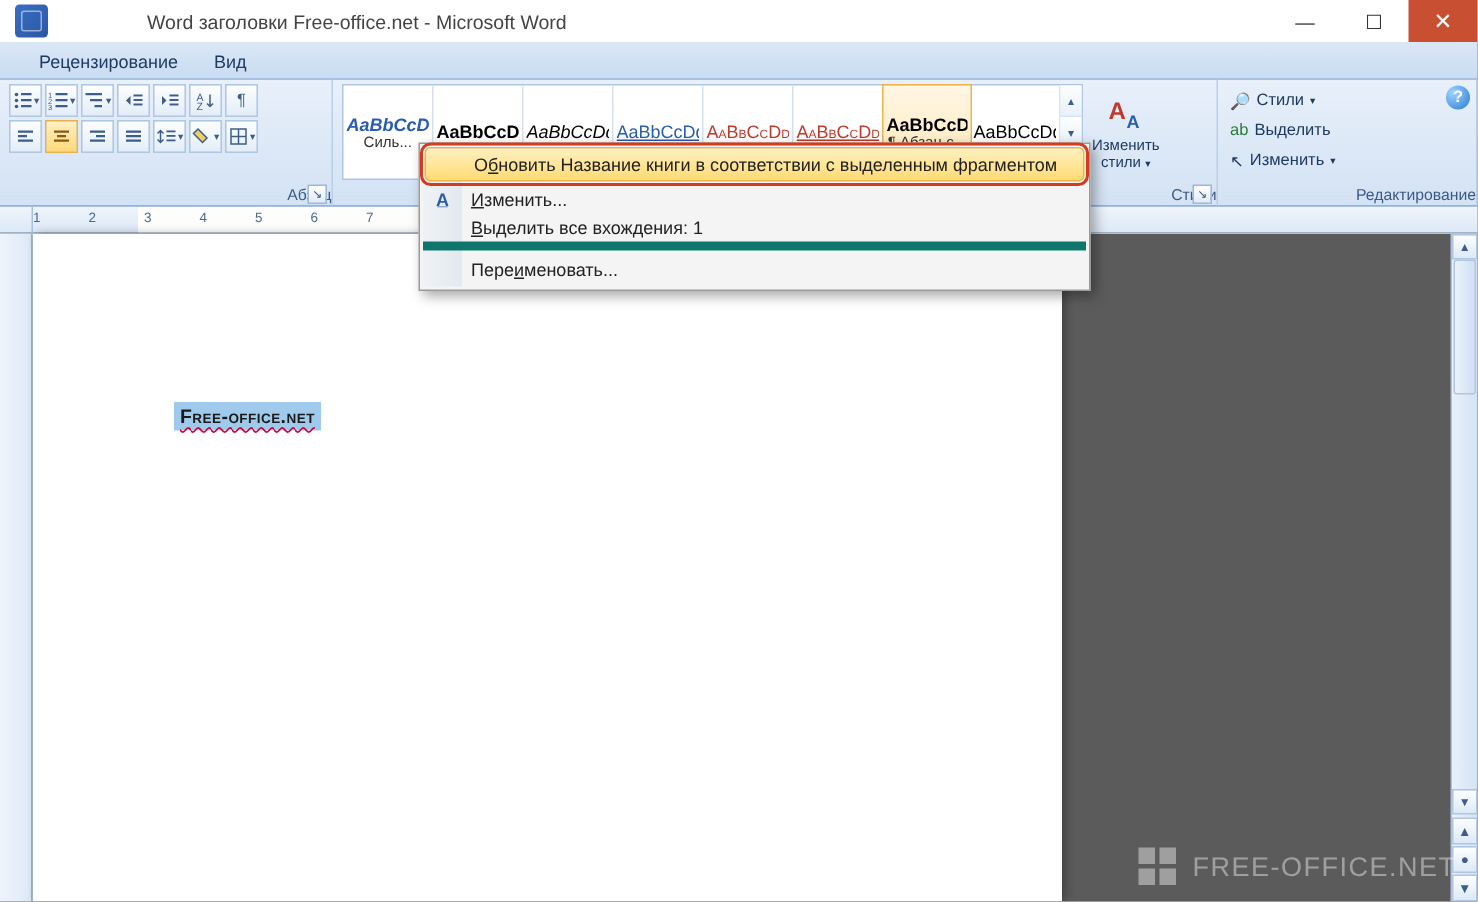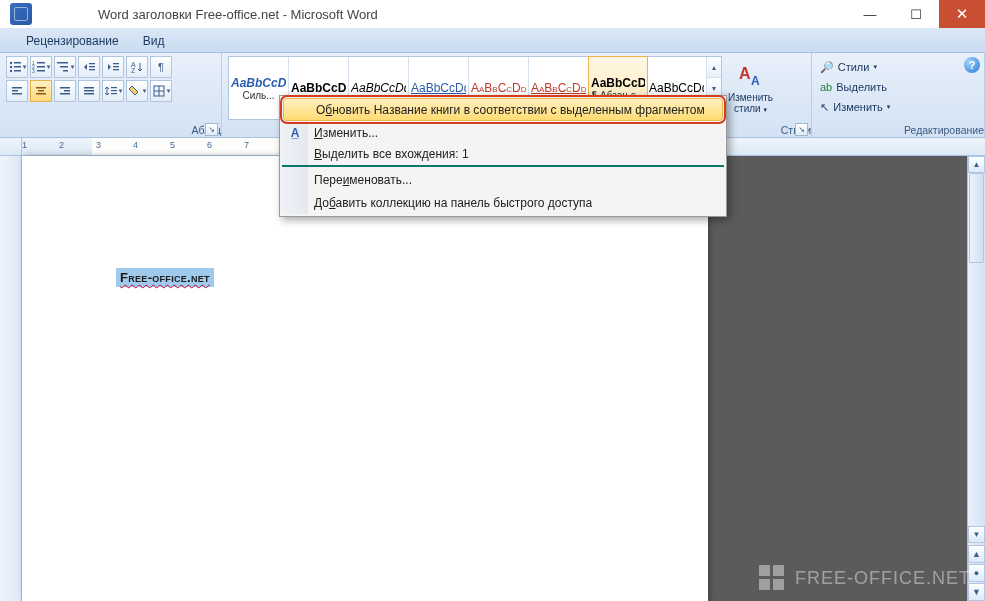--- a/index.html
+++ b/index.html
@@ -74,21 +74,21 @@
   .vscroll .btn { height:17px; background:linear-gradient(#fdfefe,#dce9f7); border:1px solid #b0c6e1; margin:0; display:flex;align-items:center;justify-content:center;font-size:8px;color:#3d5e8c; }
   .vscroll .thumb { position:absolute; top:17px; left:1px; right:1px; height:90px; background:linear-gradient(90deg,#eaf2fb,#cfe0f3); border:1px solid #b0c6e1; border-radius:2px; }
   .vscroll .btn.bot{position:absolute;bottom:58px;left:0;right:0;}
   .vscroll .nav{position:absolute;left:0;right:0;height:18px;display:flex;align-items:center;justify-content:center;font-size:9px;color:#3d5e8c;background:linear-gradient(#fdfefe,#dce9f7);border:1px solid #b0c6e1;}
   .vscroll .nav.up{bottom:38px;} .vscroll .nav.dot{bottom:19px;} .vscroll .nav.dn{bottom:0;}
 
   
   .ctx { position:absolute; left:279px; top:95px; width:448px; background:#f4f4f4; border:1px solid #9a9a9a; box-shadow:3px 3px 8px rgba(0,0,0,.35); padding:2px; z-index:50; }
   .ctx-strip { position:absolute; left:2px; top:2px; bottom:2px; width:26px; background:linear-gradient(90deg,#eef2f6,#e4e9ef); }
   .ctx-item { position:relative; height:23px; display:flex; align-items:center; padding-left:32px; font-size:12px; color:#222; border-top:1px solid transparent; border-bottom:1px solid transparent; }
-  .ctx-item.sep-after { border-bottom:2px solid #0f766e; margin-bottom:1px; padding-bottom:2px; }
+  .ctx-item.sep-after { border-bottom:6px solid #0f766e; margin-bottom:1px; padding-bottom:2px; }
   .ctx-item .ic { position:absolute; left:4px; width:18px; height:18px; display:flex;align-items:center;justify-content:center;font-size:12px; }
   .ctx-item.hl { background:linear-gradient(#fff0c0,#ffdb73); border:1px solid #eeb44f; border-radius:3px; margin:0 1px; }
   .ctx-item.hl-outline { outline:2px solid #d13c1e; outline-offset:1px; border-radius:4px; }
   .ctx-item .u { text-decoration: underline; }
 
   
   .wm { position:absolute; right:14px; bottom:10px; display:flex; align-items:center; gap:10px; color:rgba(255,255,255,.42); font-size:18px; letter-spacing:1px; font-weight:300; }
   .wm .sq { width:26px;height:26px; position:relative; }
   .wm .sq::before,.wm .sq::after{content:"";position:absolute;background:rgba(255,255,255,.42);}
   .wm .sq::before{left:0;top:0;width:11px;height:11px;box-shadow:14px 0 0 rgba(255,255,255,.42),0 14px 0 rgba(255,255,255,.42),14px 14px 0 rgba(255,255,255,.42);}
@@ -388,21 +388,18 @@
     <div class="ctx-item">
       <span class="ic" style="color:#2a5db0;font-weight:bold;text-decoration:underline">A̲</span>
       <span><span class="u">И</span>зменить...</span>
     </div>
     <div class="ctx-item sep-after">
       <span><span class="u">В</span>ыделить все вхождения: 1</span>
     </div>
     <div class="ctx-item">
       <span>Пере<span class="u">и</span>меновать...</span>
     </div>
-    <div class="ctx-item">
-      <span>До<span class="u">б</span>авить коллекцию на панель быстрого доступа</span>
-    </div>
   </div>
 
 <div class="wm">
   <div class="sq"></div>
   <span>FREE-OFFICE.NET</span>
 </div>
 
 </body></html>

